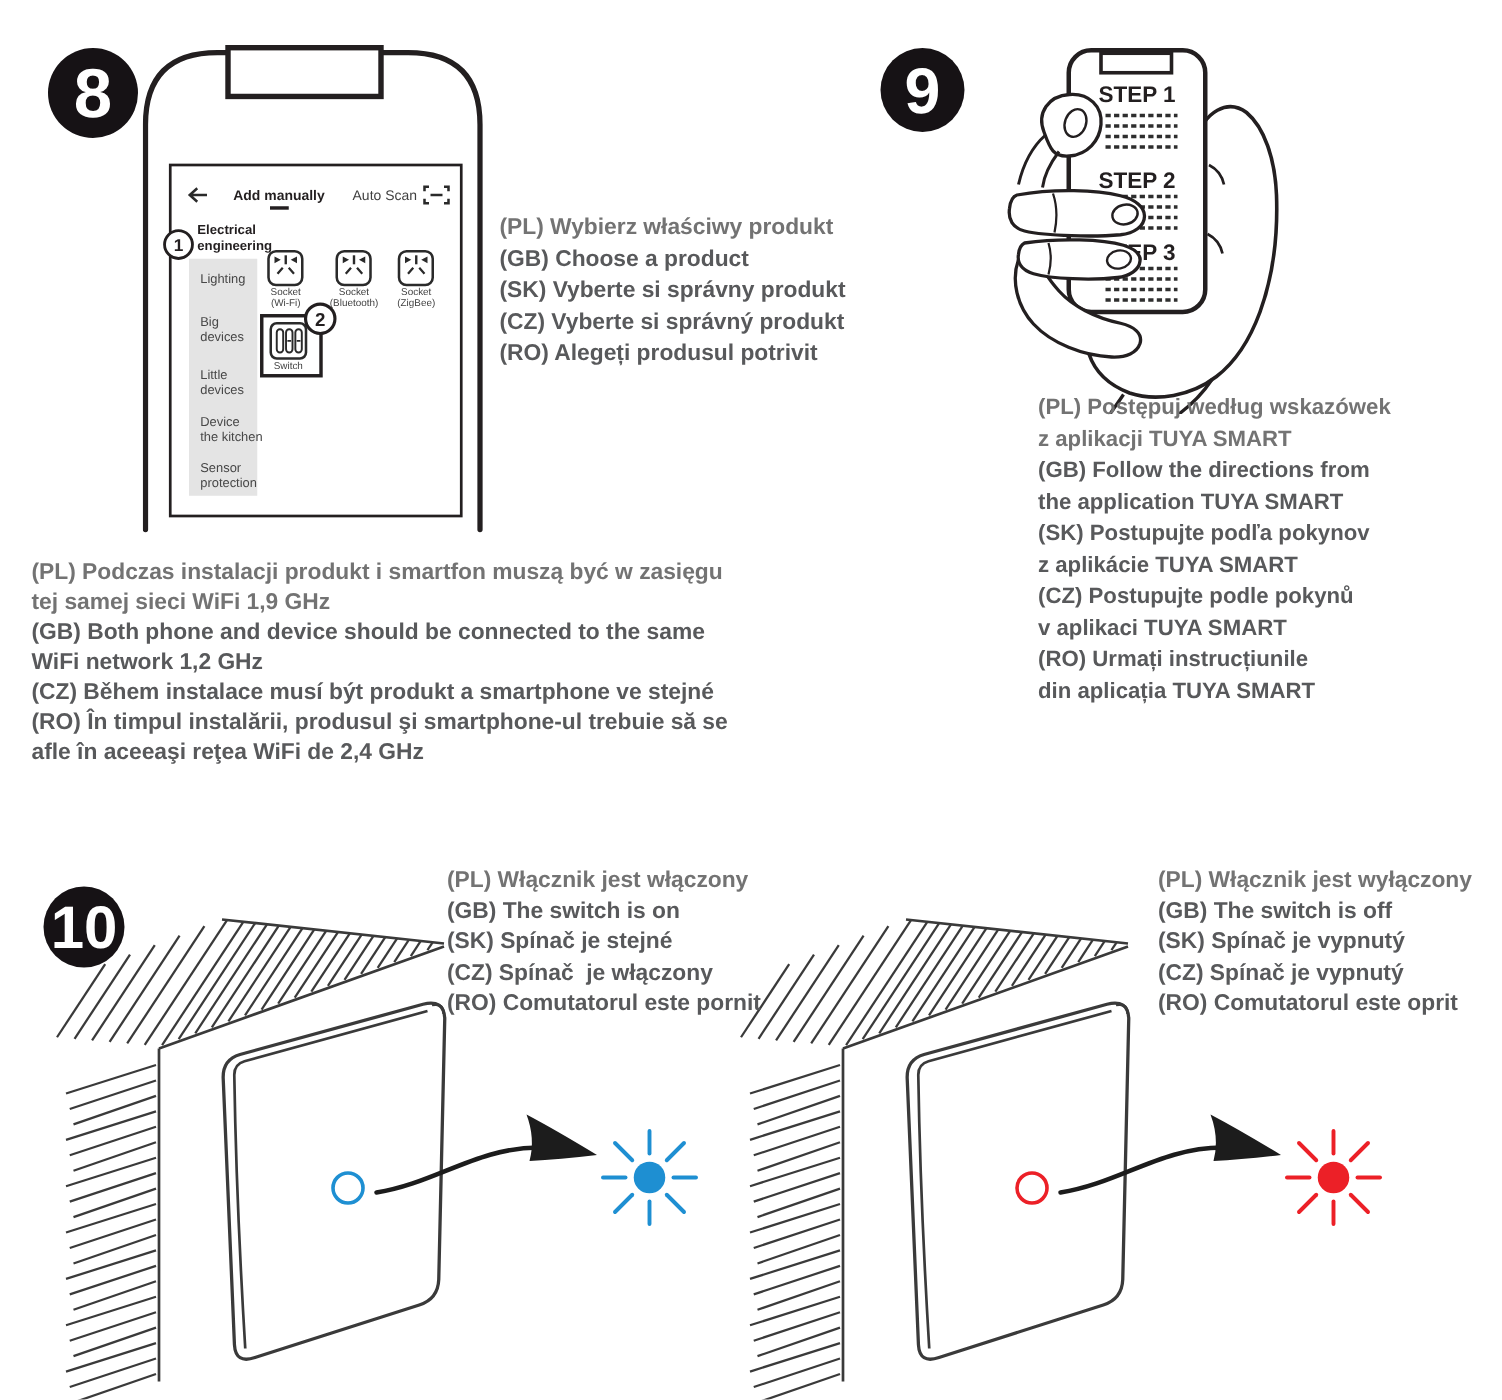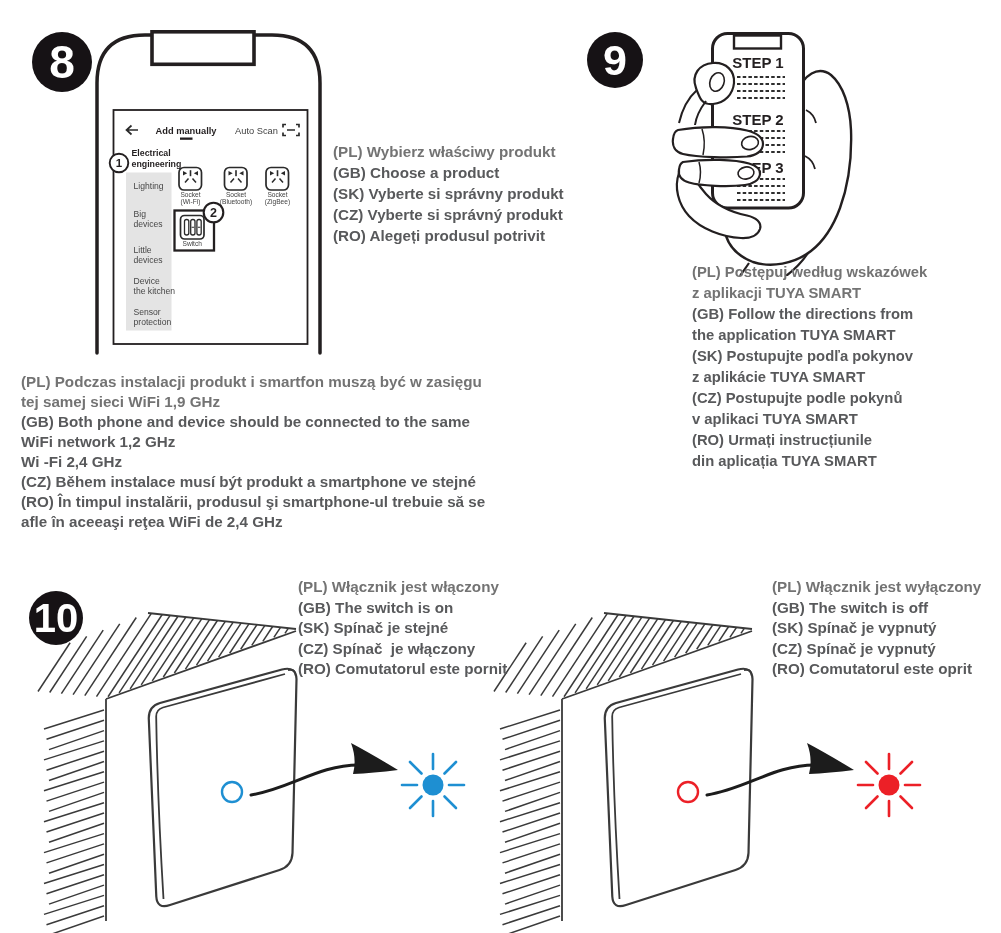--- a/index.html
+++ b/index.html
@@ -149,21 +149,20 @@
   <div>v aplikaci TUYA SMART</div>
   <div>(RO) Urmați instrucțiunile</div>
   <div>din aplicația TUYA SMART</div>
 </div>
 
 <div class="tblock" style="left:21px;top:372px;font-size:15.2px;line-height:20px;">
   <div class="pl">(PL) Podczas instalacji produkt i smartfon muszą być w zasięgu</div>
   <div class="pl">tej samej sieci WiFi 1,9 GHz</div>
   <div>(GB) Both phone and device should be connected to the same</div>
   <div>WiFi network 1,2 GHz</div>
-  <div>Wi -Fi 2,4 GHz</div>
   <div>(CZ) Během instalace musí být produkt a smartphone ve stejné</div>
   <div>(RO) În timpul instalării, produsul şi smartphone-ul trebuie să se</div>
   <div>afle în aceeaşi reţea WiFi de 2,4 GHz</div>
 </div>
 
 <svg class="abs" style="left:8px;top:575px;" width="985" height="358" viewBox="0 0 985 358">
   <defs>
     <g id="wall-unit">
       <g id="hatch-face" stroke="#3a3a3a" stroke-width="1.5">
           <line x1="36" y1="154" x2="96" y2="135"></line>

